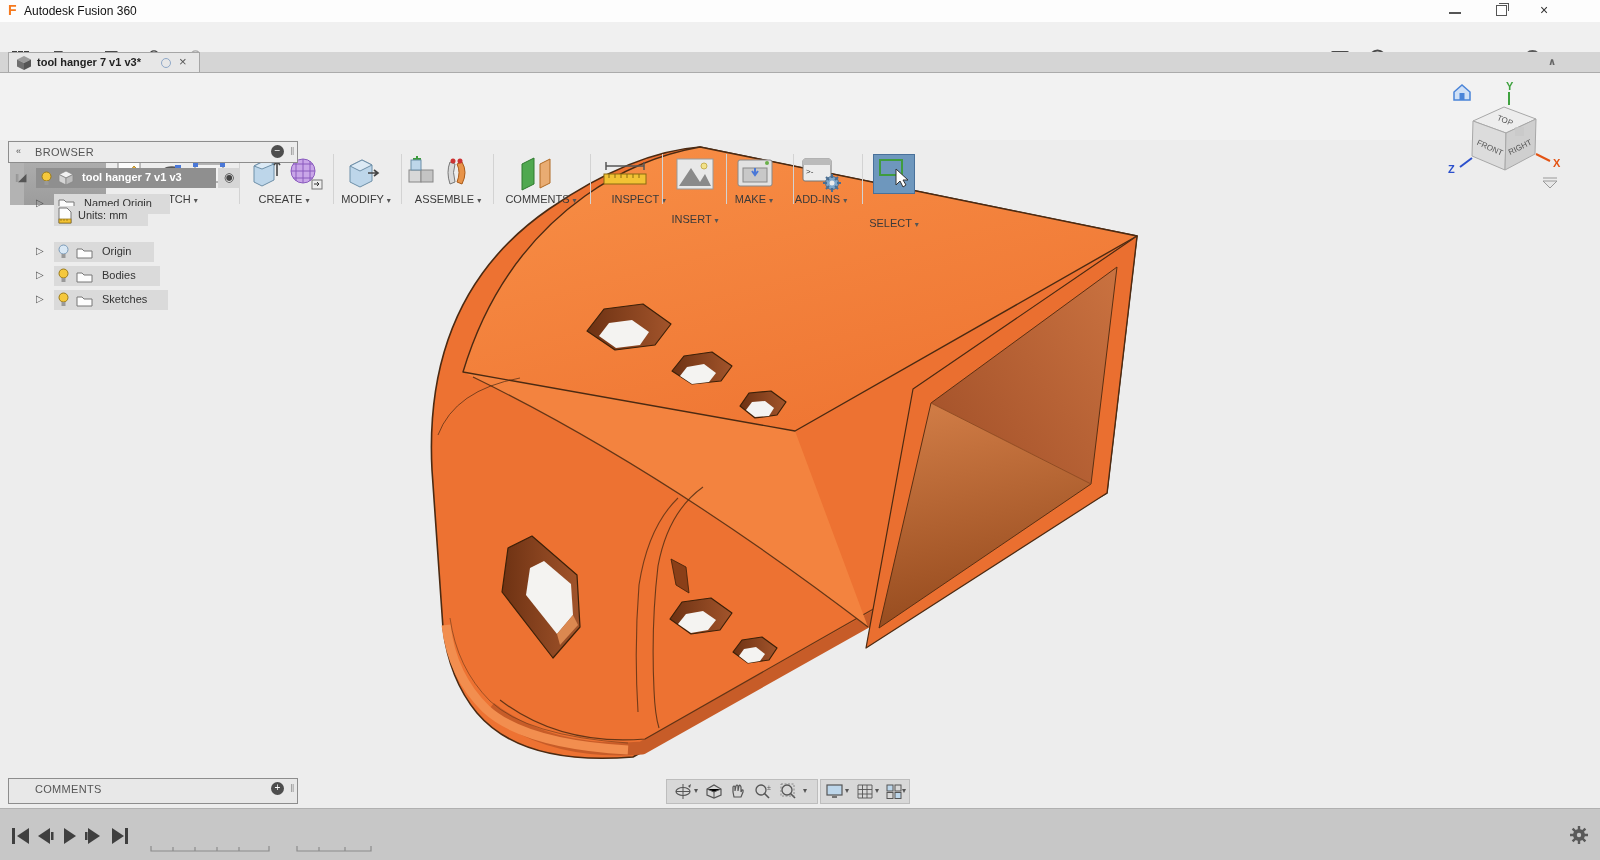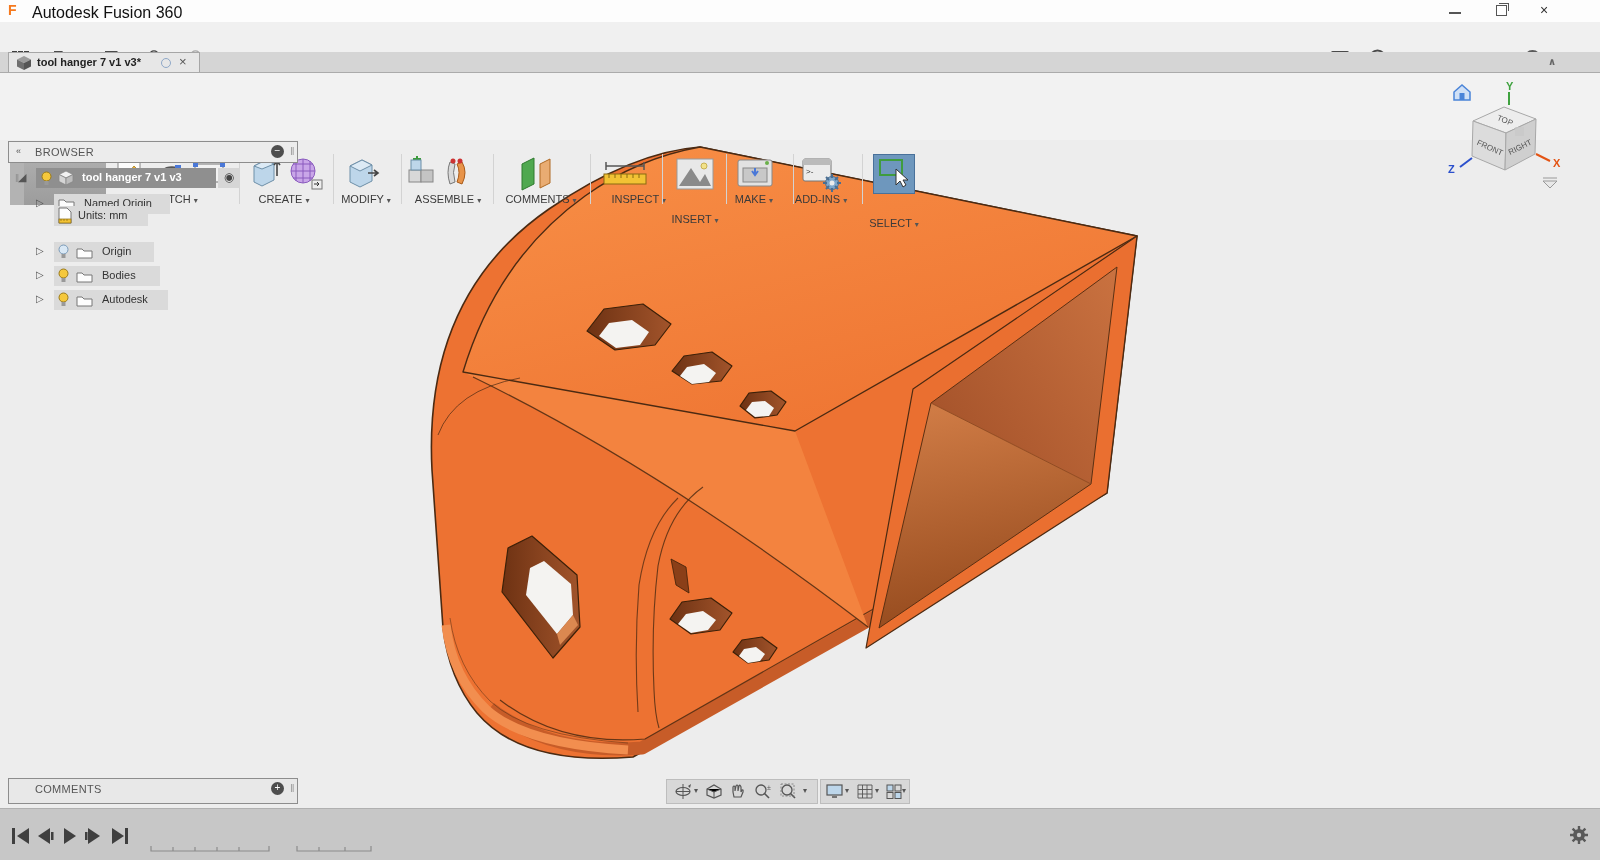--- a/index.html
+++ b/index.html
@@ -3,21 +3,21 @@
 <meta charset="utf-8">
 <style>
   html,body{margin:0;padding:0;background:#888;}
   #root{position:relative;width:1600px;height:860px;overflow:hidden;background:#EDEDED;
         font-family:"Liberation Sans","DejaVu Sans",sans-serif;font-size:11px;color:#333;
         -webkit-user-select:none;user-select:none;}
   .abs{position:absolute;}
   
   .titlebar{left:0;top:0;width:1600px;height:22px;background:#FDFDFD;border-bottom:1px solid #E4E4E4;}
   .applogo{left:8px;top:3px;width:15px;height:15px;color:#F5791E;font-weight:bold;font-size:14px;line-height:15px;}
-  .apptitle{left:32px;top:4px;font-size:16px;color:#111;}
+  .apptitle{left:24px;top:4px;font-size:12px;color:#111;}
   .minishape{left:1449px;top:12px;width:12px;height:2px;background:#555;}
   .restshape{left:1496px;top:5px;width:9px;height:9px;border:1.5px solid #555;background:#fff;}
   .restshape2{left:1499px;top:3px;width:9px;height:7px;border:1.5px solid #555;border-bottom:none;border-left:none;background:transparent;}
   .closex{left:1540px;top:2px;font-size:14px;color:#333;}
   
   .qat{left:0;top:22px;width:1600px;height:30px;background:#F0F0F0;border-bottom:1px solid #DDD;}
   .appgrid{left:12px;top:29px;width:18px;height:16px;display:grid;grid-template-columns:repeat(3,5px);grid-template-rows:repeat(3,4px);gap:1px;}
   .appgrid div{background:#3F3F3F;}
   .caret{color:#555;font-size:8px;}
   .qcaret{top:32px;}
@@ -403,21 +403,21 @@
     <div class="trow" style="left:0;top:124px;width:300px;">
       <span class="tri" style="left:36px;">▷</span>
       <span class="chip" style="left:54px;width:114px;"></span>
       <svg class="abs" style="left:58px;top:2px;" width="11" height="15">
         <circle cx="5.5" cy="5.5" r="4.5" fill="#F5C83C" stroke="#9A7A1A"></circle>
           <rect x="3.5" y="10" width="4" height="4" fill="#999"></rect>
       </svg>
       <svg class="abs" style="left:76px;top:4px;" width="17" height="13">
         <path d="M1,3 L6,3 L8,5 L16,5 L16,12 L1,12 Z" fill="#FDFDFD" stroke="#777"></path>
       </svg>
-      <span class="rowlabel" style="left:102px;">Autodesk</span>
+      <span class="rowlabel" style="left:102px;">Sketches</span>
     </div>
   </div>
 
   <svg class="abs" style="left:1440px;top:78px;z-index:5;" width="130" height="120" viewBox="0 0 130 120">
     <g>
       <path d="M14,14 L22,7 L30,14 L30,22 L14,22 Z" fill="#CFE0F6" stroke="#4A84D8" stroke-width="1.5"></path>
       <rect x="19.5" y="15" width="5" height="7" fill="#4A84D8"></rect>
     </g>
 
     <path d="M69,27 L69,14" stroke="#3FA23F" stroke-width="2"></path>

